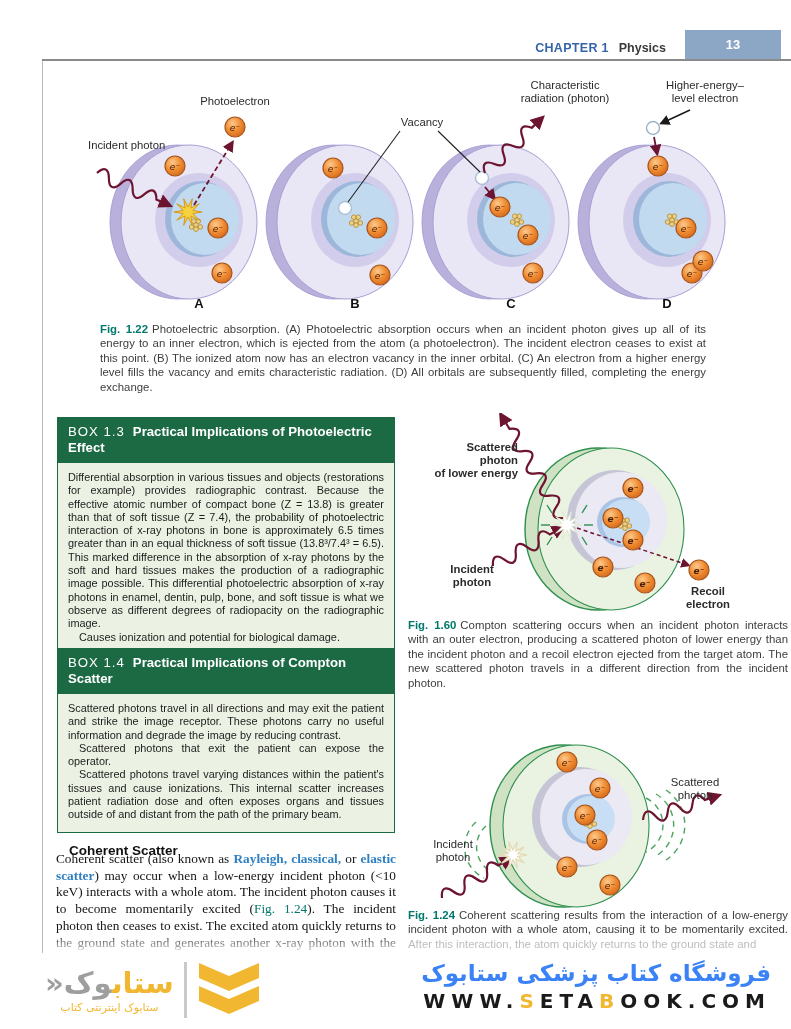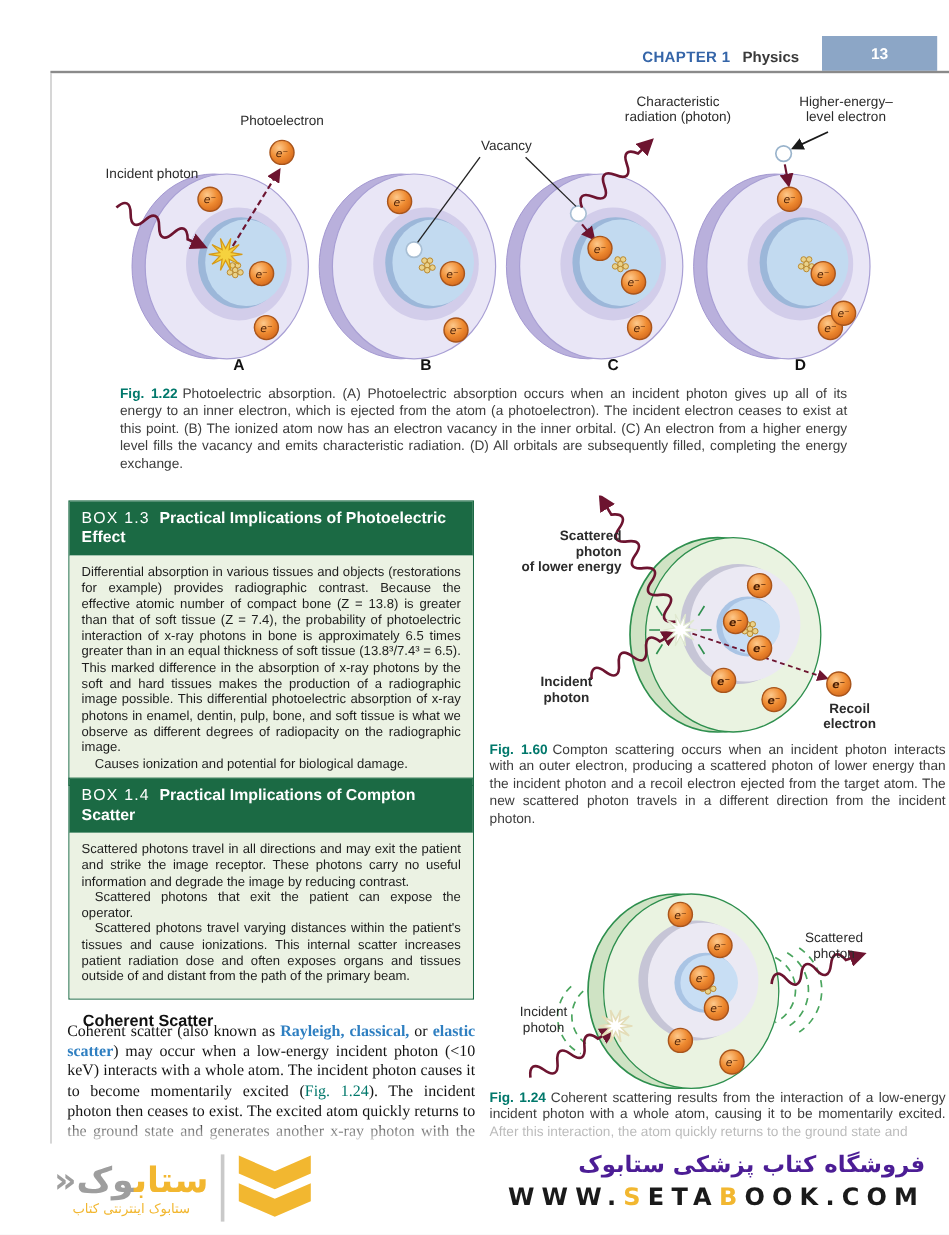--- a/index.html
+++ b/index.html
@@ -40,21 +40,21 @@
   
   .footer{position:absolute;left:0;top:955px;width:791px;height:74px;background:#fff;}
   .logo{position:absolute;left:45px;top:6px;display:flex;align-items:center;gap:10px;}
   .logo-textblock{text-align:center;}
   .logo-wordmark{font-family:"DejaVu Sans",sans-serif;font-size:29px;font-weight:bold;line-height:32px;direction:rtl;}
   .logo-wordmark .yellow{color:#f2b730;}
   .logo-wordmark .gray{color:#9e9e9e;}
   .logo-subtitle{font-family:"DejaVu Sans",sans-serif;font-size:11px;color:#f2b730;margin-top:2px;}
   .logo-divider{width:3px;height:56px;background:#c9c9c9;}
   .footer-right{position:absolute;right:20px;top:5px;text-align:right;}
-  .store-name{font-family:"DejaVu Sans",sans-serif;font-size:19px;font-weight:bold;color:#4c1d95;direction:rtl;}
+  .store-name{font-family:"DejaVu Sans",sans-serif;font-size:23px;font-weight:bold;color:#3b82f6;direction:rtl;}
   .website{font-family:"DejaVu Sans",sans-serif;font-size:20px;font-weight:bold;letter-spacing:6px;color:#1a1a1a;margin-top:3px;}
   .website .yellow{color:#f2b730;}
   svg{display:block;}
 </style>
 </head>
 <body>
 
 <div class="page">
 
   <div class="running-head">

